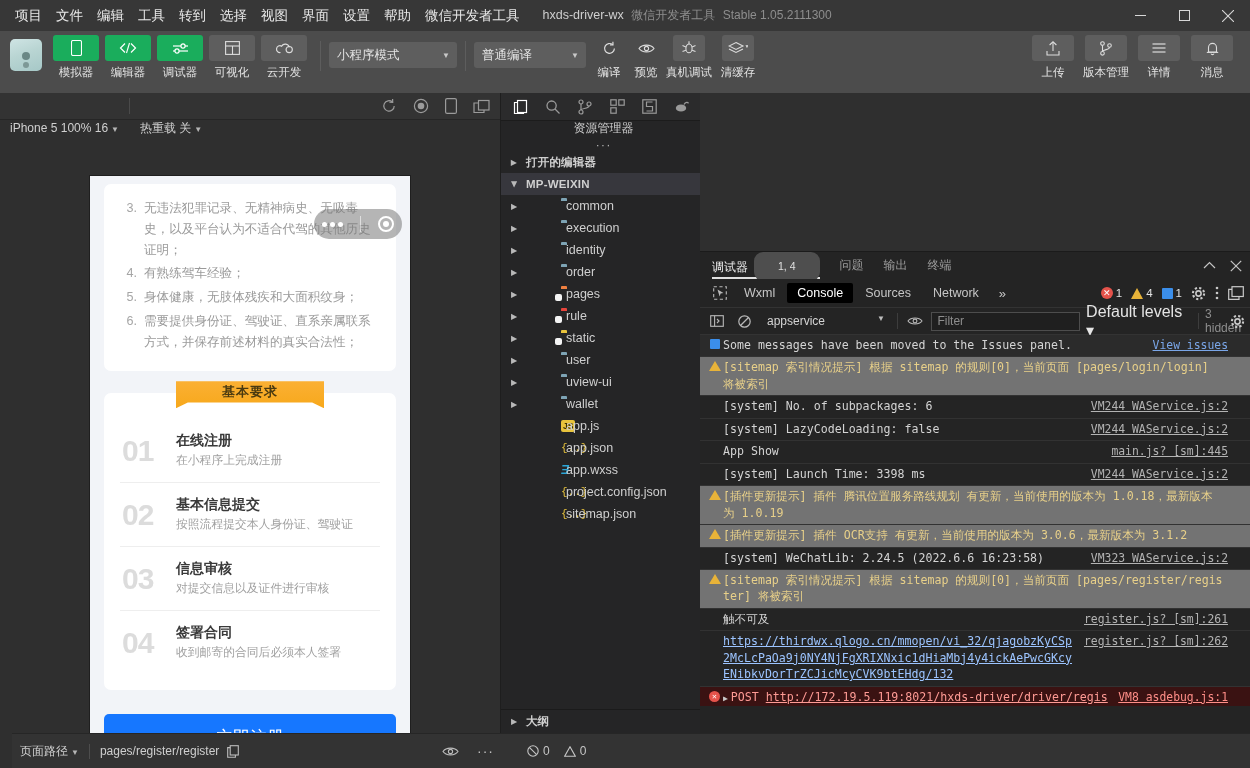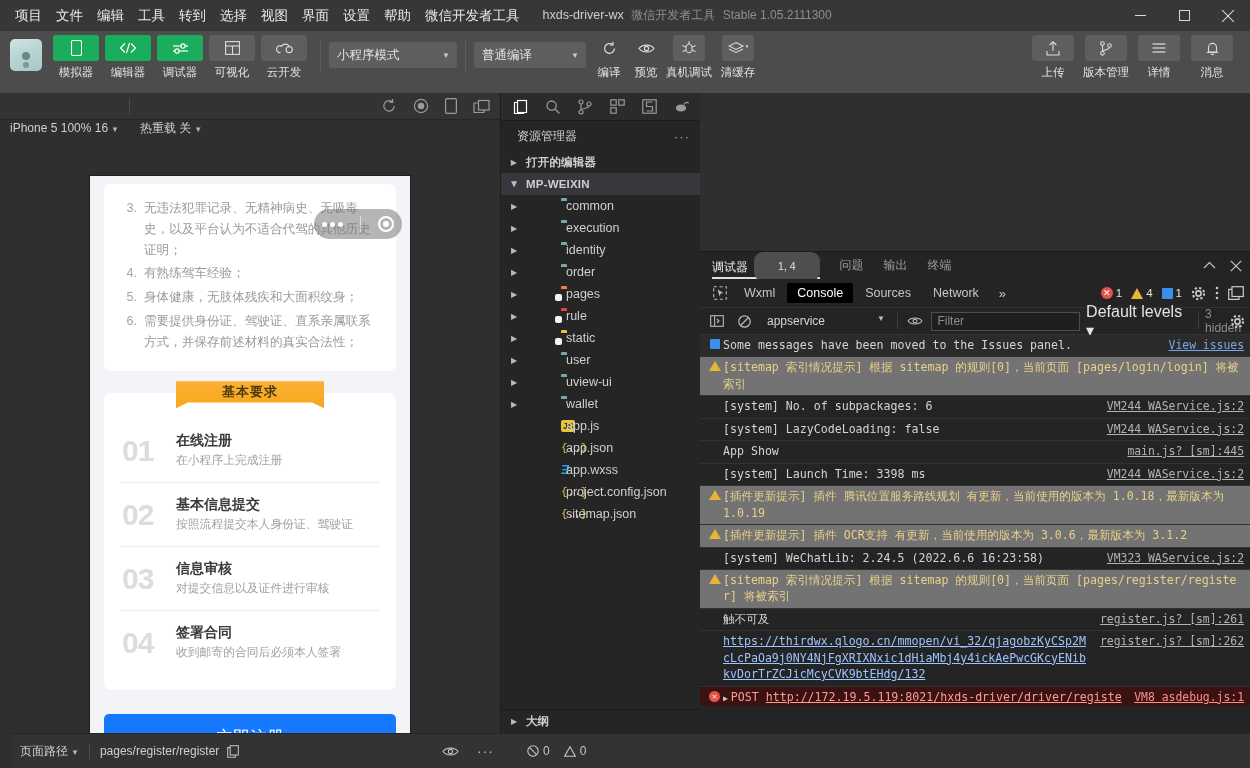--- a/index.html
+++ b/index.html
@@ -148,22 +148,22 @@
     position:absolute; top:93px; left:500px; width:200px; height:640px;
     background:#252526; border-left:1px solid #1e1e1e;
   }
   .act-bar {
     height:28px; display:flex; align-items:center; gap:0; background:#2b2b2c;
     padding-left:4px; border-bottom:1px solid #1c1c1c;
   }
   .act-ic { width:32px; height:28px; display:flex; align-items:center; justify-content:center; color:#9a9a9a; }
   .act-ic.active { color:#ffffff; }
   .exp-head {
-    height:30px; display:flex; align-items:center; justify-content:space-between;
-    padding:0 10px 0 16px; color:#cfcfcf; font-size:12px;
+    height:30px; display:flex; align-items:center; justify-content:center;
+    padding:0 10px 0 16px; color:#cfcfcf; font-size:12px;flex-direction:column;
   }
   .exp-head .dots { color:#b0b0b0; letter-spacing:1px; font-size:13px; }
   .tree-row {
     height:22px; display:flex; align-items:center; color:#cfcfcf; font-size:12.5px;
     padding-left:6px; white-space:nowrap; cursor:default;
   }
   .tree-row.section { font-weight:bold; font-size:11.5px; letter-spacing:.2px; }
   .tree-row.highlight { background:#37373d; }
   .arr { width:14px; flex:0 0 14px; display:flex; align-items:center; justify-content:center; color:#b9b9b9; font-size:8px; }
   .arr.open { transform:rotate(90deg); }
@@ -238,21 +238,21 @@
   }
   .lvl { font-size:16px; color:#e5e5e5; }
   .hidden-n { font-size:12px; color:#8e8e8e; }
   .filter-bar .right { position:absolute; right:5px; display:flex; align-items:center; gap:9px; }
 
   
   .console { height:371px; overflow:hidden; background:#242424;
     font-family:"DejaVu Sans Mono","Liberation Mono", monospace; }
   .row {
     display:flex; align-items:flex-start; border-bottom:1px solid #323232;
-    padding:2px 6px 3px 6px; font-size:11.6px; line-height:1.42; position:relative; min-height:19px;
+    padding:2px 22px 3px 6px; font-size:11.6px; line-height:1.42; position:relative; min-height:19px;
   }
   .row .gut { width:17px; flex:0 0 17px; display:flex; justify-content:center; padding-top:2px; }
   .row .body { flex:1; color:#d4d4d4; white-space:pre-wrap; word-break:break-all; padding-right:4px;}
   .row .src {
     color:#b3b3b3; text-decoration:underline; font-size:11.4px; white-space:nowrap;
     margin-left:auto; padding-left:6px; flex:0 0 auto; align-self:flex-start;
   }
   .row.info { background:#2b2b2b; }
   .row.info .body { color:#d4d4d4; }
   .row.info .src { color:#7aa6e8; }

